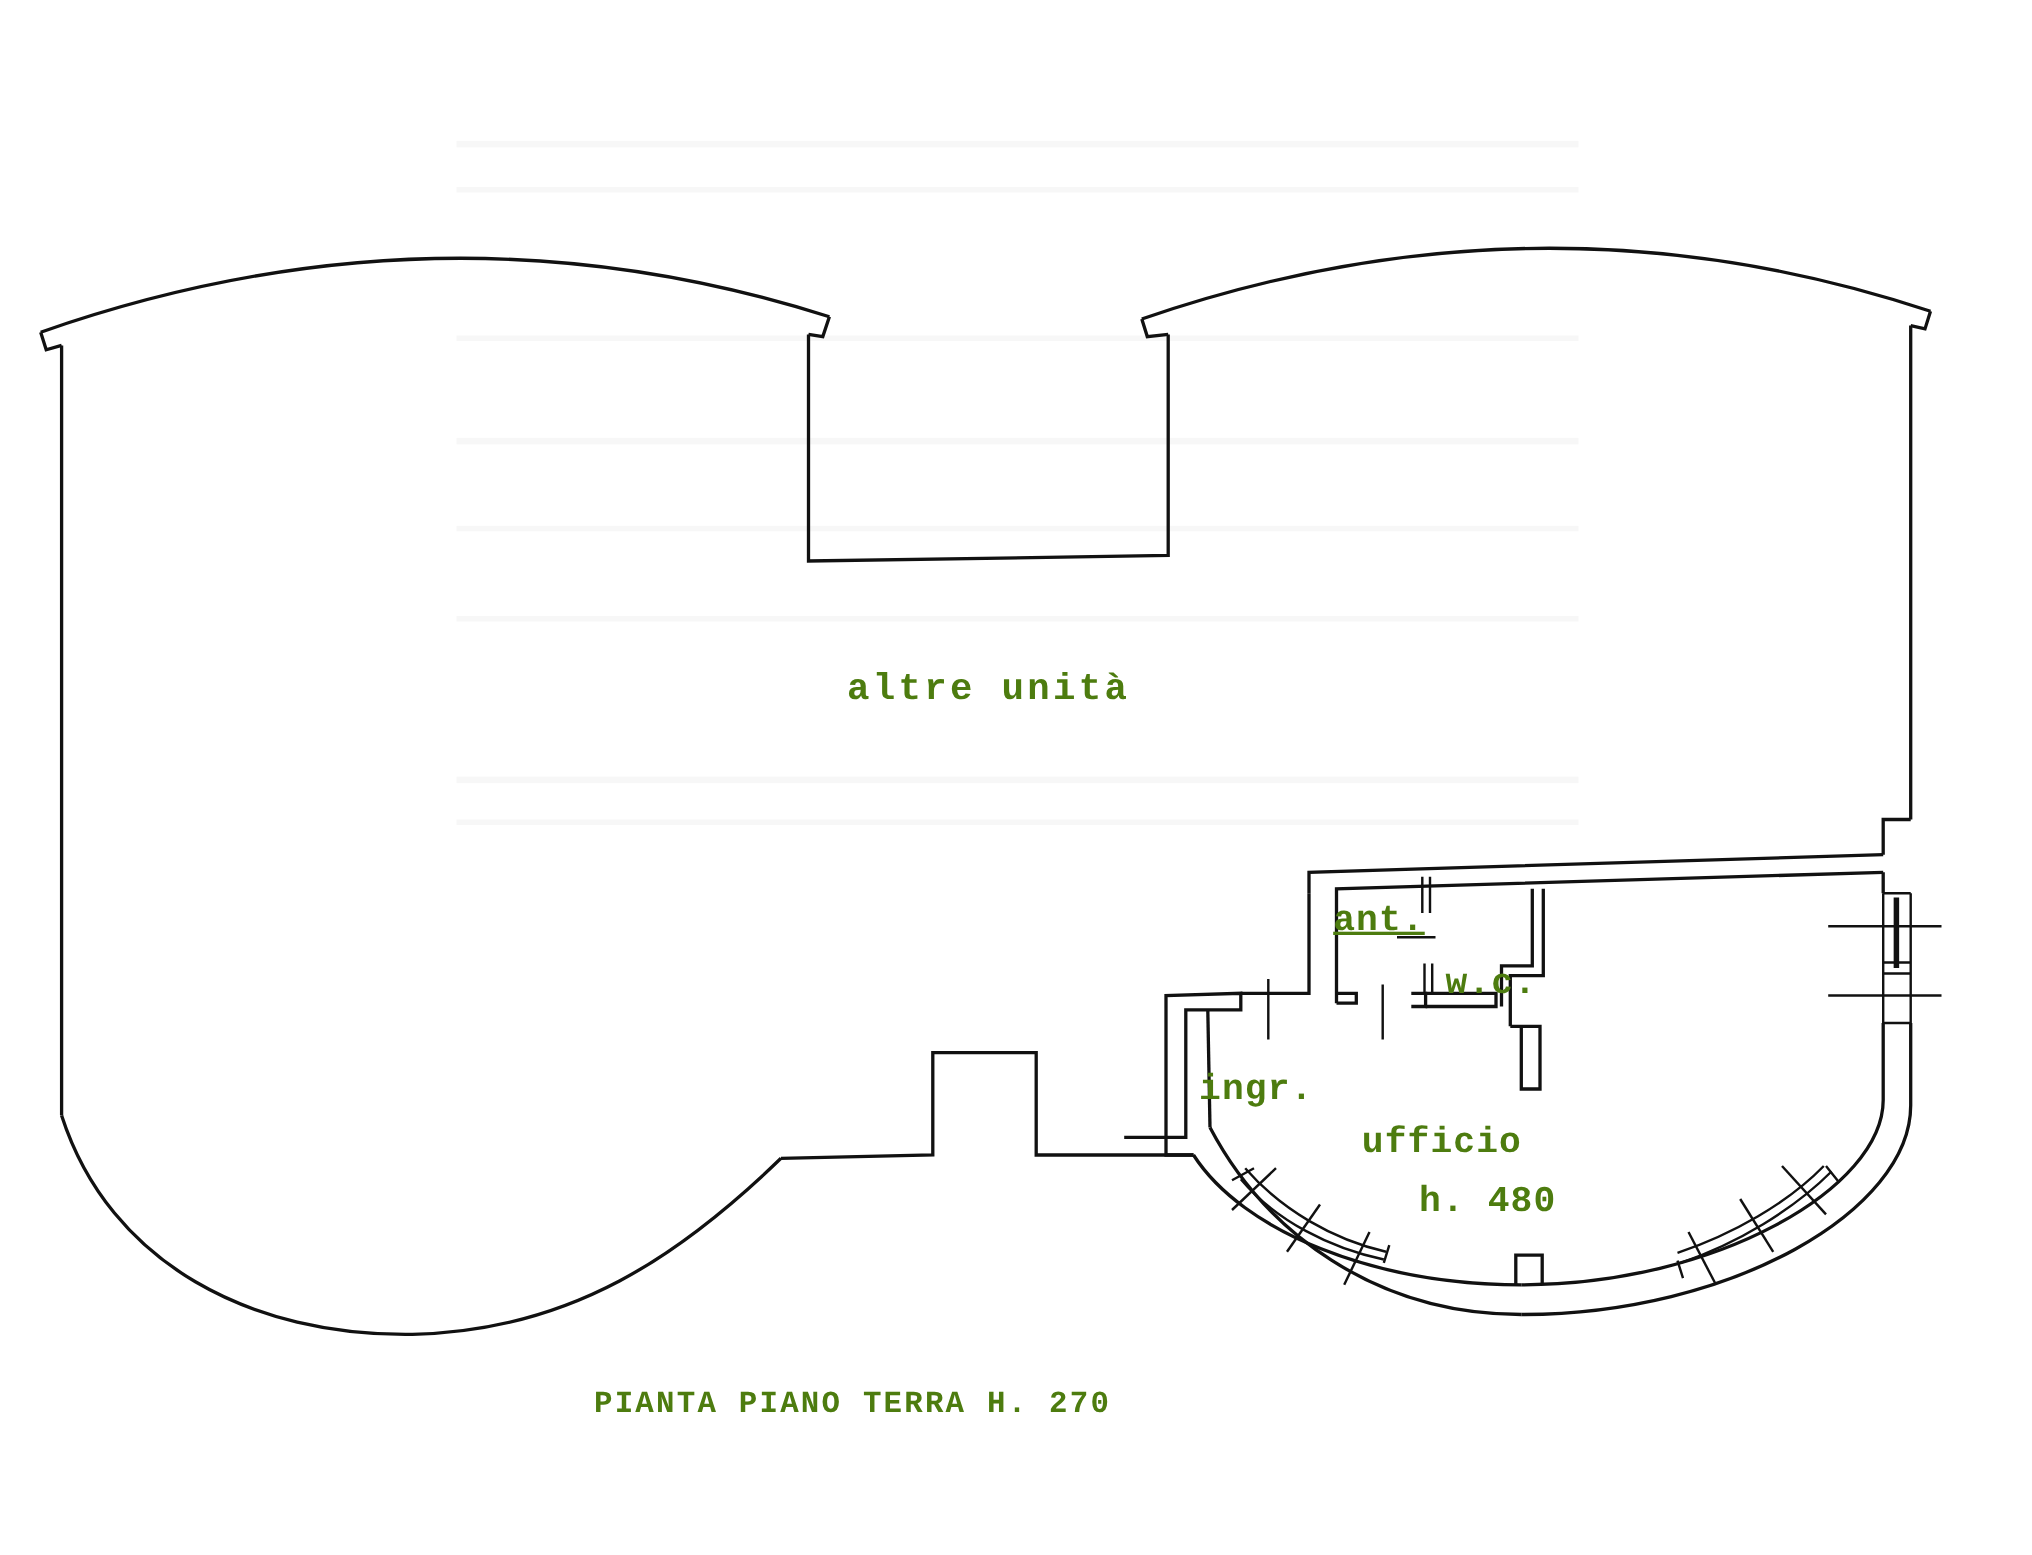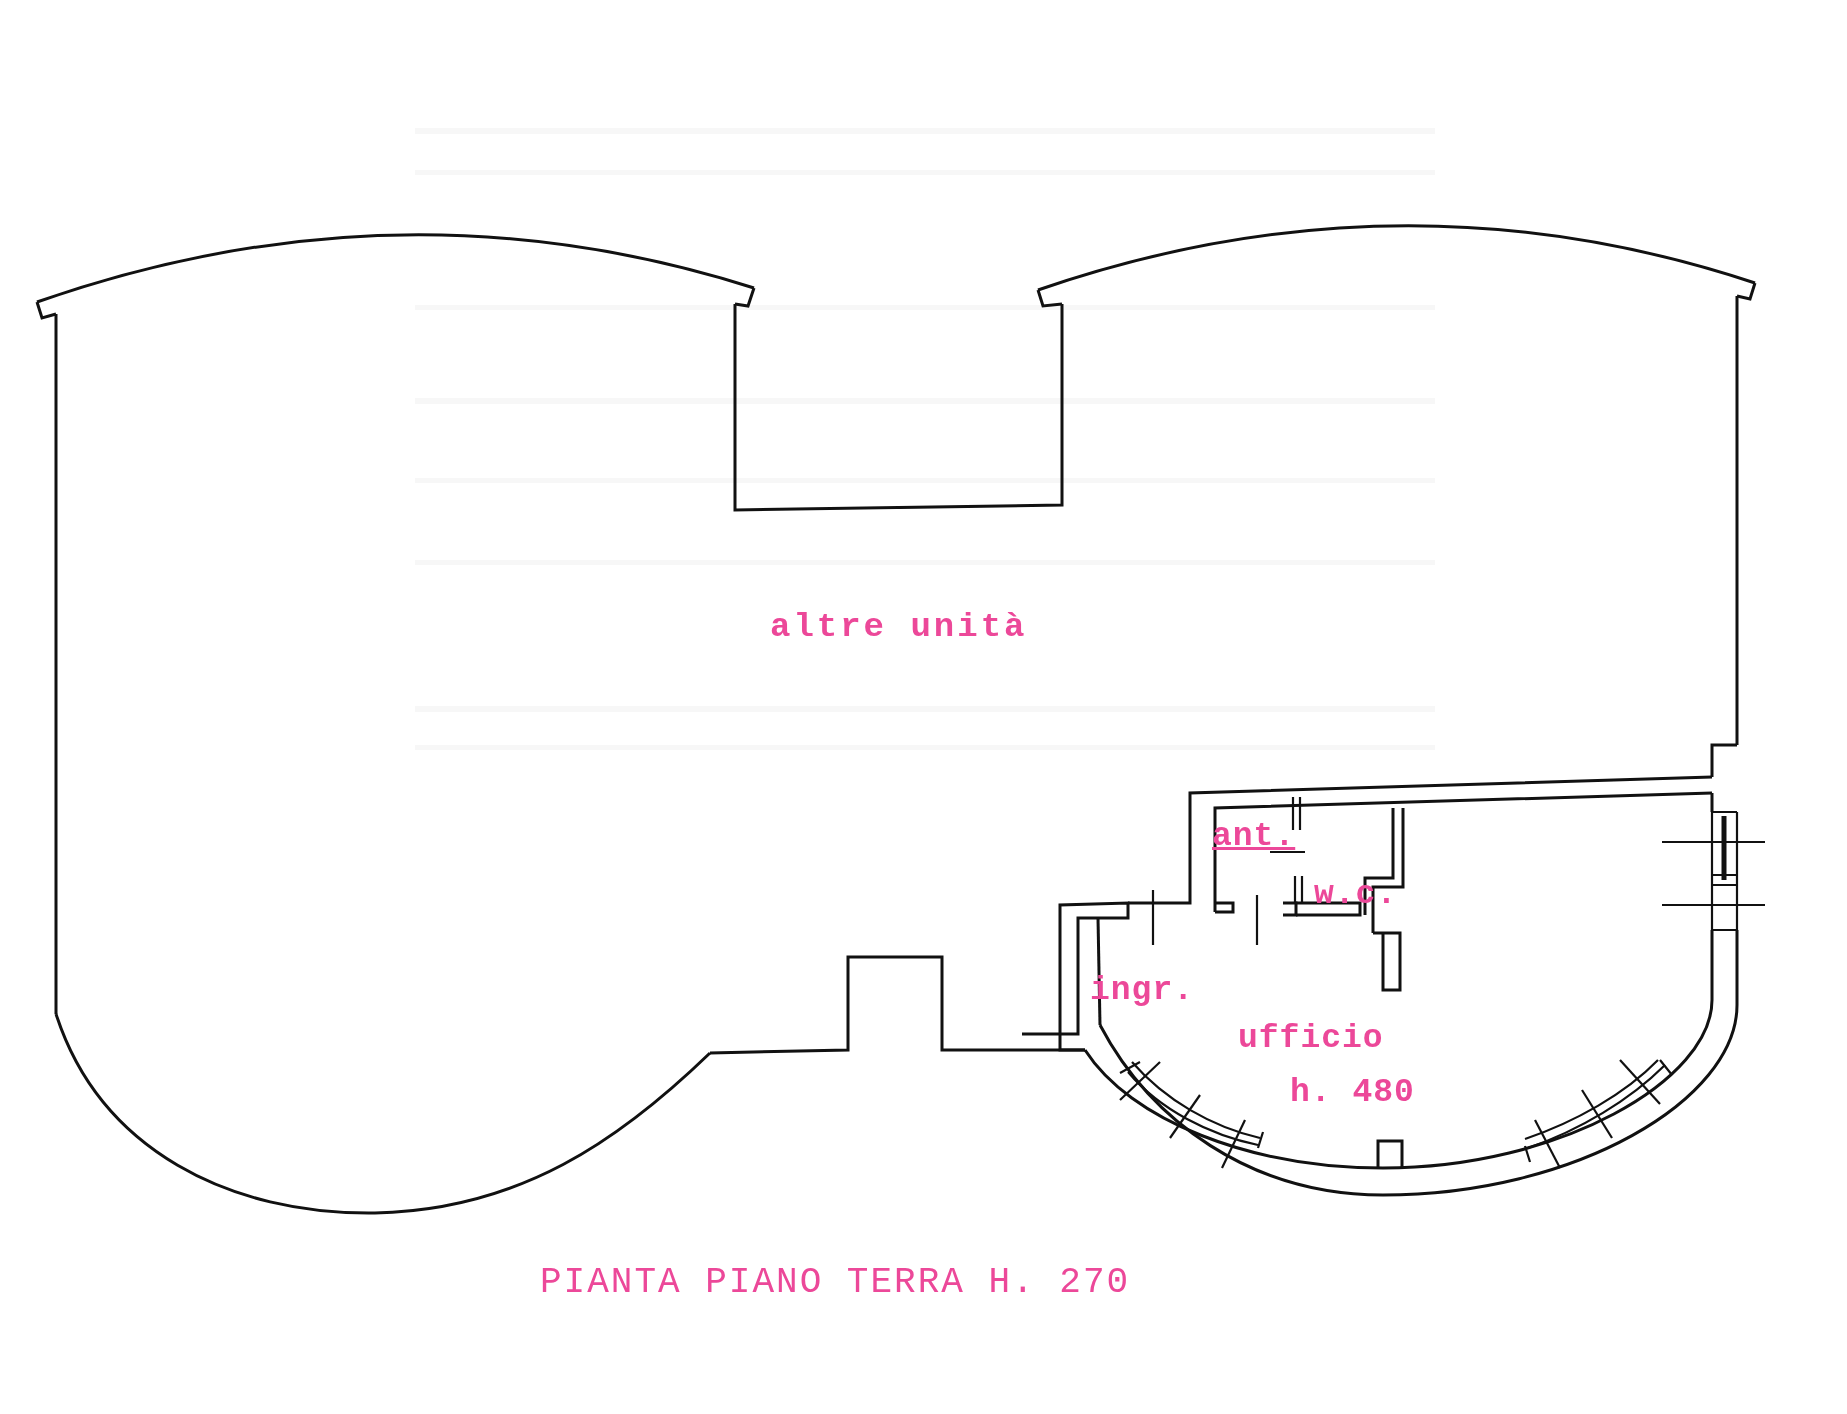--- a/index.html
+++ b/index.html
@@ -1,23 +1,23 @@
 <!DOCTYPE html>
 <html><head>
 <meta charset="utf-8">
 <style>
   html, body { margin:0; padding:0; background:#ffffff; }
   body { width:1847px; height:1414px; position:relative; overflow:hidden; font-family:"Liberation Mono","DejaVu Sans Mono",monospace; }
   svg#plan { position:absolute; left:0; top:0; }
   .wall { fill:none; stroke:#111; stroke-width:3; stroke-linejoin:miter; }
   .thin { fill:none; stroke:#111; stroke-width:2.2; }
-  .lbl { position:absolute; color:#ec4899; font-family:"Liberation Mono","DejaVu Sans Mono",monospace; font-weight:bold; white-space:nowrap; letter-spacing:1px; }
+  .lbl { position:absolute; color:#4d7c0f; font-family:"Liberation Mono","DejaVu Sans Mono",monospace; font-weight:bold; white-space:nowrap; letter-spacing:1px; }
   .room-lbl { font-size:33px; }
   .big-lbl { font-size:34px; letter-spacing:3px; }
-  .title { font-size:36px; font-weight:normal; letter-spacing:2px; }
+  .title { font-size:28px; font-weight:bold; letter-spacing:2px; }
   .scanband { position:absolute; left:415px; width:1020px; background:#f7f7f7; }
 </style>
 </head>
 <body>
 
 <div class="scanband" style="top:128px;height:6px;"></div>
 <div class="scanband" style="top:170px;height:5px;"></div>
 <div class="scanband" style="top:305px;height:5px;"></div>
 <div class="scanband" style="top:398px;height:6px;"></div>
 <div class="scanband" style="top:478px;height:5px;"></div>

